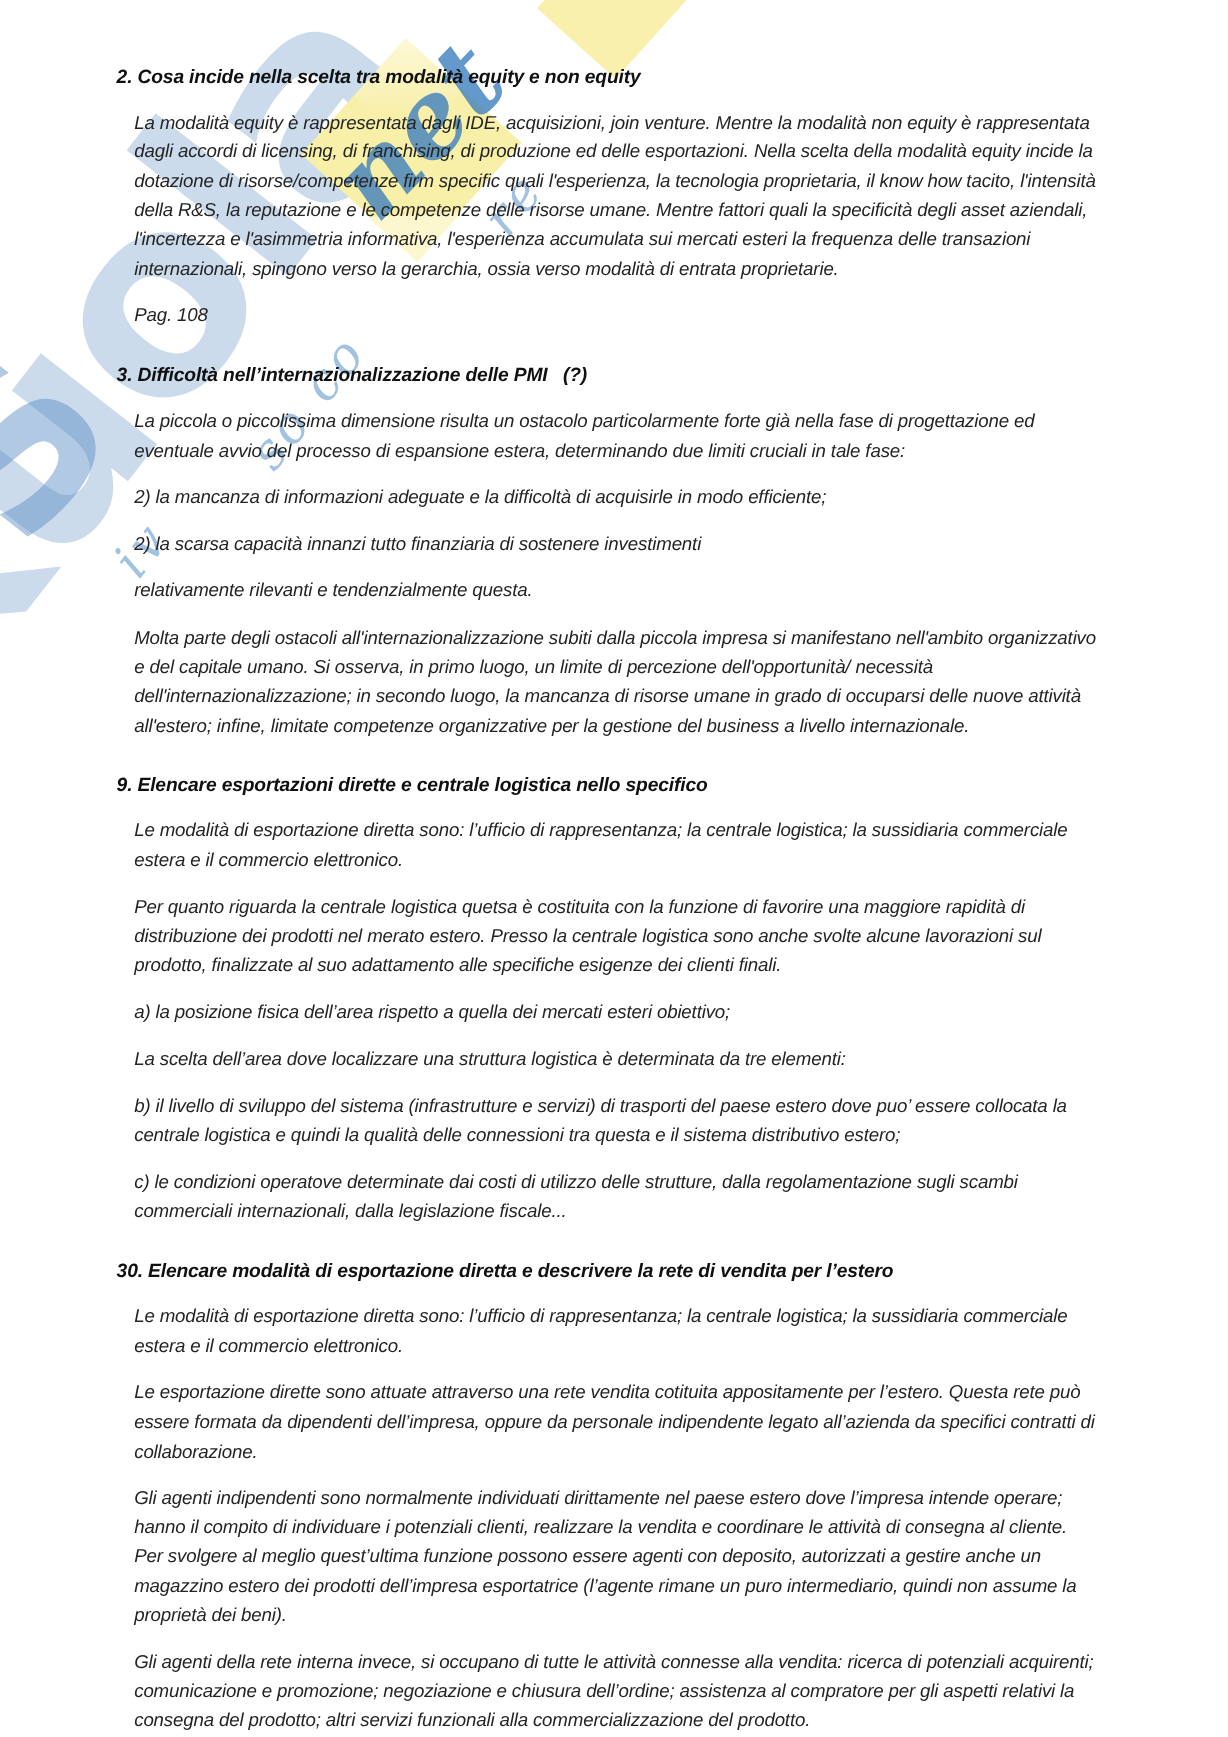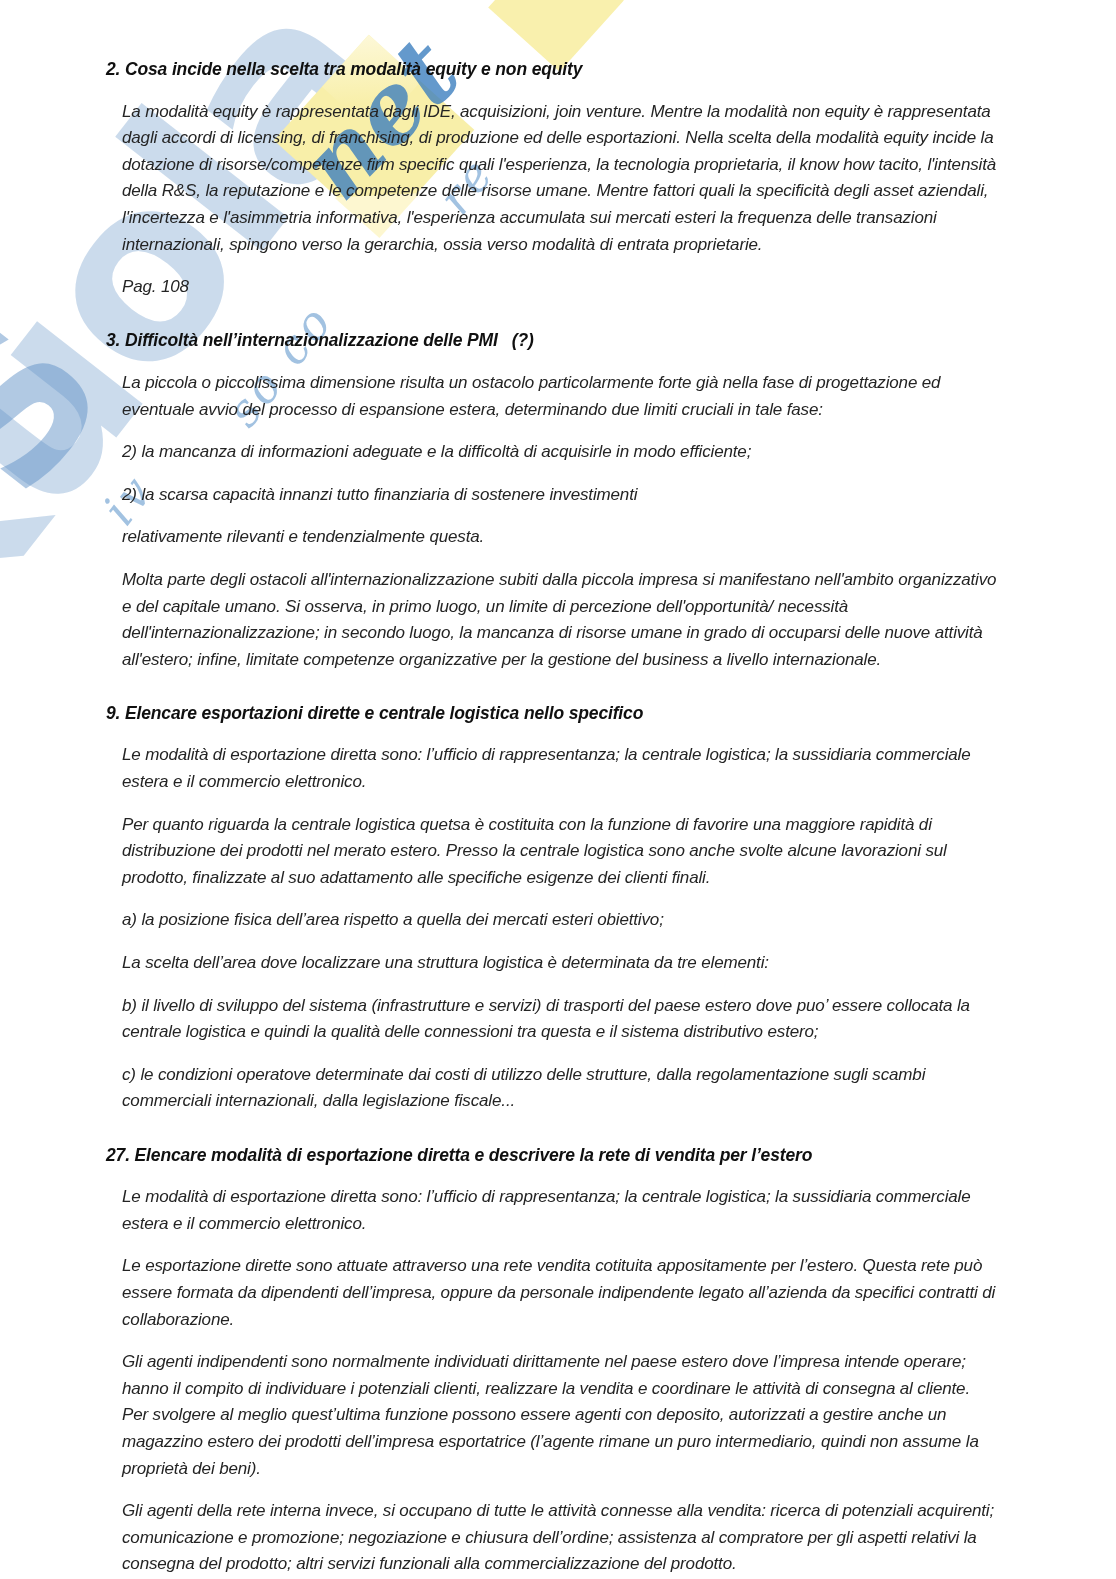--- a/index.html
+++ b/index.html
@@ -135,21 +135,21 @@
       <section class="qa-section">
         <h2 class="sec-title">9. Elencare esportazioni dirette e centrale logistica nello specifico</h2>
         <p class="para">Le modalità di esportazione diretta sono: l’ufficio di rappresentanza; la centrale logistica; la sussidiaria commerciale estera e il commercio elettronico.</p>
         <p class="para">Per quanto riguarda la centrale logistica quetsa è costituita con la funzione di favorire una maggiore rapidità di distribuzione dei prodotti nel merato estero. Presso la centrale logistica sono anche svolte alcune lavorazioni sul prodotto, finalizzate al suo adattamento alle specifiche esigenze dei clienti finali.</p>
         <p class="para">a) la posizione fisica dell’area rispetto a quella dei mercati esteri obiettivo;</p>
         <p class="para">La scelta dell’area dove localizzare una struttura logistica è determinata da tre elementi:</p>
         <p class="para">b) il livello di sviluppo del sistema (infrastrutture e servizi) di trasporti del paese estero dove puo’ essere collocata la centrale logistica e quindi la qualità delle connessioni tra questa e il sistema distributivo estero;</p>
         <p class="para">c) le condizioni operatove determinate dai costi di utilizzo delle strutture, dalla regolamentazione sugli scambi commerciali internazionali, dalla legislazione fiscale...</p>
       </section>
       <section class="qa-section">
-        <h2 class="sec-title">27. Elencare modalità di esportazione diretta e descrivere la rete di vendita per l’estero</h2>
+        <h2 class="sec-title">30. Elencare modalità di esportazione diretta e descrivere la rete di vendita per l’estero</h2>
         <p class="para">Le modalità di esportazione diretta sono: l’ufficio di rappresentanza; la centrale logistica; la sussidiaria commerciale estera e il commercio elettronico.</p>
         <p class="para">Le esportazione dirette sono attuate attraverso una rete vendita cotituita appositamente per l’estero. Questa rete può essere formata da dipendenti dell’impresa, oppure da personale indipendente legato all’azienda da specifici contratti di collaborazione.</p>
         <p class="para">Gli agenti indipendenti sono normalmente individuati dirittamente nel paese estero dove l’impresa intende operare; hanno il compito di individuare i potenziali clienti, realizzare la vendita e coordinare le attività di consegna al cliente. Per svolgere al meglio quest’ultima funzione possono essere agenti con deposito, autorizzati a gestire anche un magazzino estero dei prodotti dell’impresa esportatrice (l’agente rimane un puro intermediario, quindi non assume la proprietà dei beni).</p>
         <p class="para">Gli agenti della rete interna invece, si occupano di tutte le attività connesse alla vendita: ricerca di potenziali acquirenti; comunicazione e promozione; negoziazione e chiusura dell’ordine; assistenza al compratore per gli aspetti relativi la consegna del prodotto; altri servizi funzionali alla commercializzazione del prodotto.</p>
       </section>
     </main>
 
 </div>
 
 </body></html>

